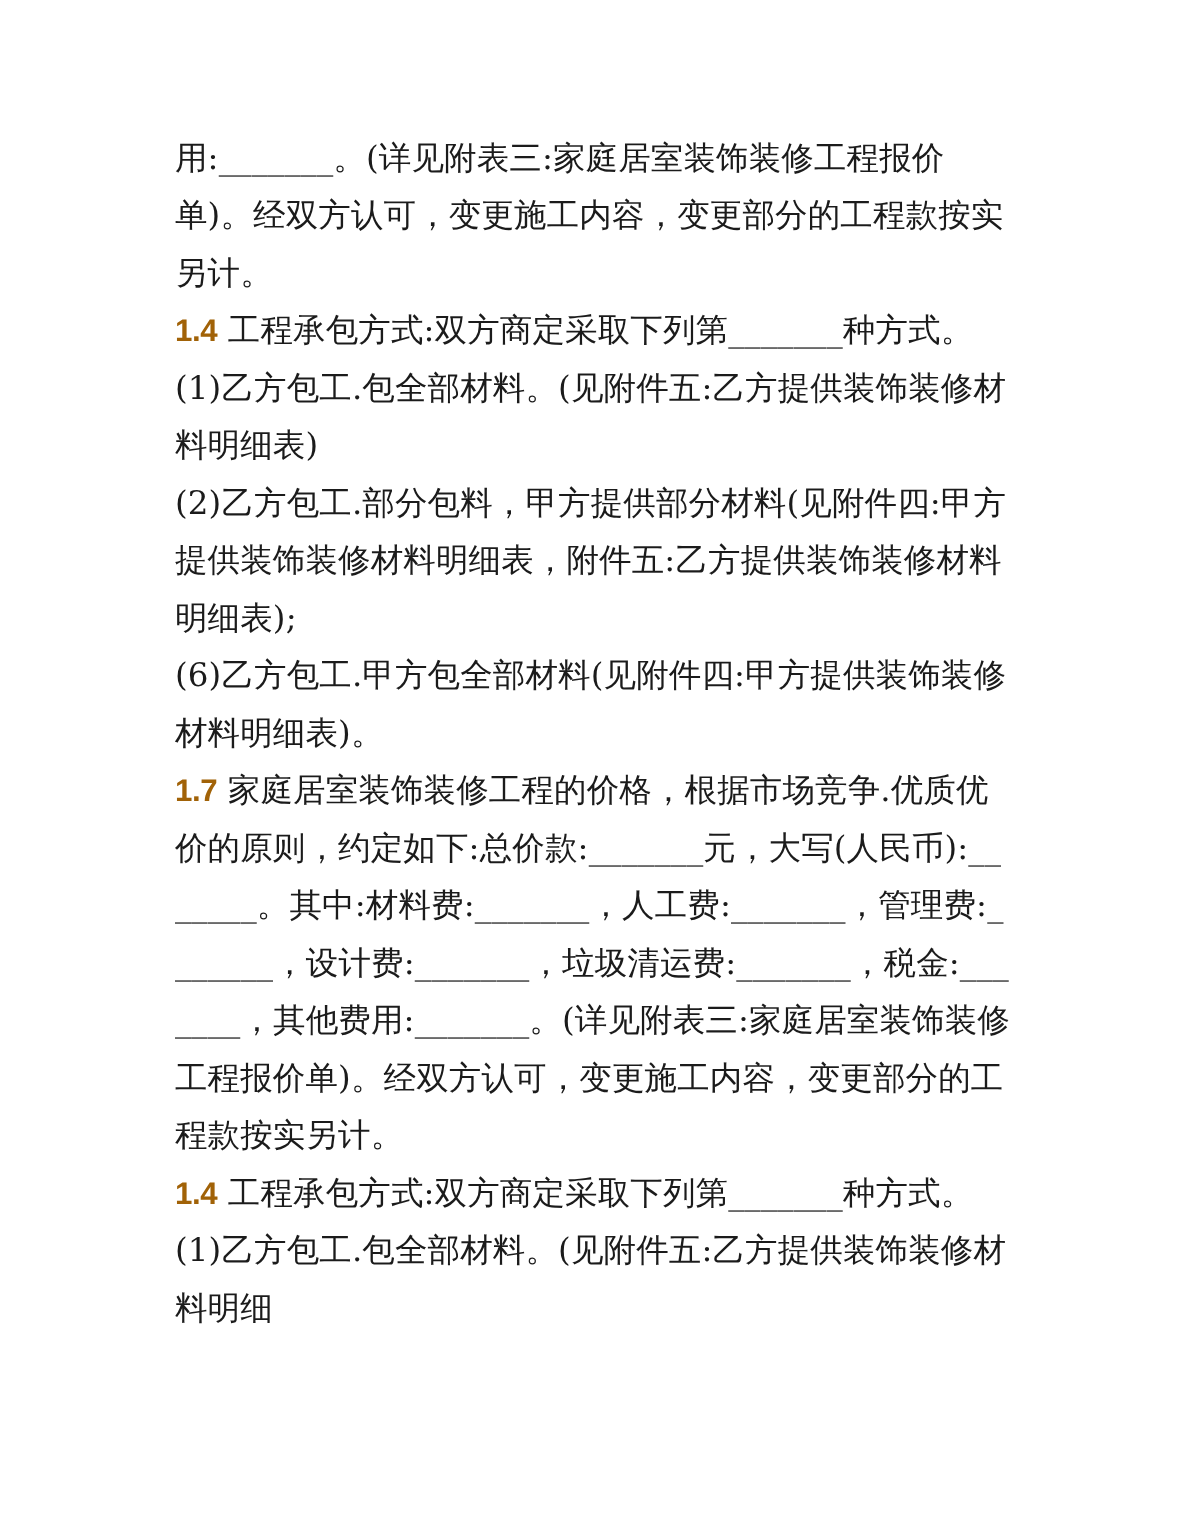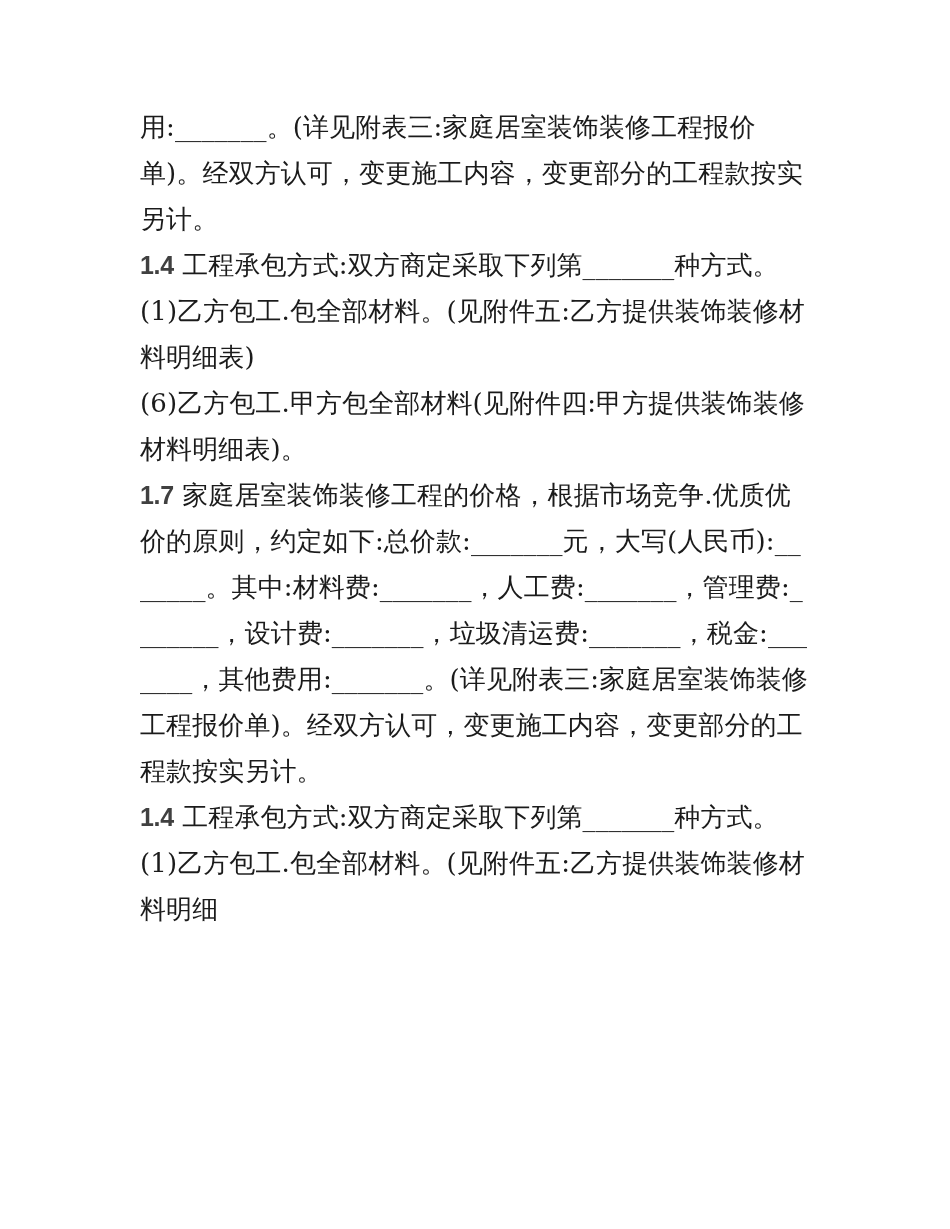--- a/index.html
+++ b/index.html
@@ -44,41 +44,44 @@
     word-break: break-all;
     font-family: "DejaVu Serif", "Liberation Serif", serif;
   }
 
   
   .num {
     font-family: "Liberation Sans", "DejaVu Sans", sans-serif;
     font-weight: 700;
     font-size: 25px;
     letter-spacing: -0.3px;
-    color: #404040;
+    color: #a16207;
   }
 
   .tail {
     font-family: "DejaVu Serif", "Liberation Serif", serif;
   }
 </style>
 </head>
 <body>
 
 <div id="page">
   <div id="doc-body">
 
     <p class="para">
       <span class="tail">用:_______。(详见附表三:家庭居室装饰装修工程报价单)。经双方认可，变更施工内容，变更部分的工程款按实另计。</span>
     </p>
 
     <p class="para">
       <span class="num">1.4</span><span class="tail"> 工程承包方式:双方商定采取下列第_______种方式。 (1)乙方包工.包全部材料。(见附件五:乙方提供装饰装修材料明细表)</span>
     </p>
 
+    <p class="para">
+      <span class="tail">(2)乙方包工.部分包料，甲方提供部分材料(见附件四:甲方提供装饰装修材料明细表，附件五:乙方提供装饰装修材料明细表);</span>
+    </p>
 
     <p class="para">
       <span class="tail">(6)乙方包工.甲方包全部材料(见附件四:甲方提供装饰装修材料明细表)。</span>
     </p>
 
 
     <p class="para">
       <span class="num">1.7</span><span class="tail"> 家庭居室装饰装修工程的价格，根据市场竞争.优质优价的原则，约定如下:总价款:_______元，大写(人民币):_______。其中:材料费:_______，人工费:_______，管理费:_______，设计费:_______，垃圾清运费:_______，税金:_______，其他费用:_______。(详见附表三:家庭居室装饰装修工程报价单)。经双方认可，变更施工内容，变更部分的工程款按实另计。</span>
     </p>
 

